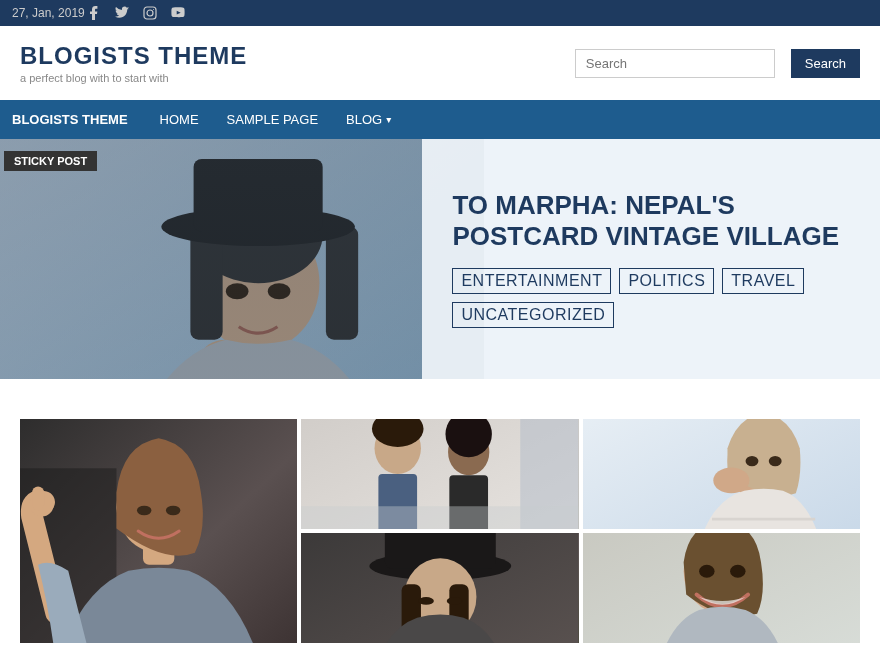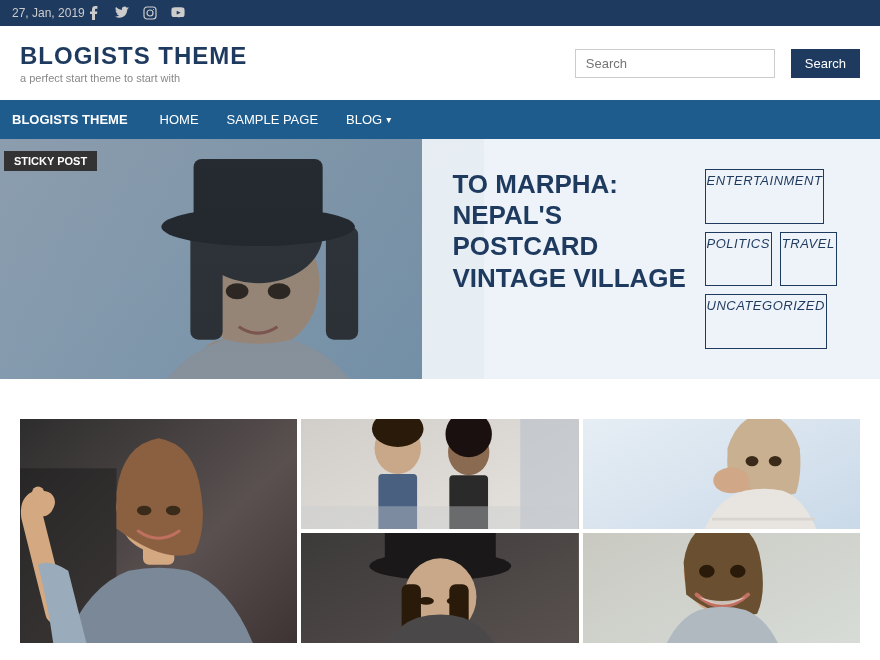--- a/index.html
+++ b/index.html
@@ -130,41 +130,40 @@
     }
 
     .hero-text-area {
       position: absolute;
       right: 0;
       top: 0;
       width: 52%;
       height: 100%;
       background: rgba(240, 245, 250, 0.92);
       display: flex;
-      flex-direction: row;
+      flex-direction: column;
       justify-content: center;
       padding: 30px 30px;
     }
     .hero-title {
       font-size: 26px;
       font-weight: 900;
       color: #1e3a5f;
       text-transform: uppercase;
       line-height: 1.2;
       margin-bottom: 16px;
     }
     .hero-tags { display: flex; gap: 8px; flex-wrap: wrap; }
     .hero-tag {
       border: 1px solid #1e3a5f;
       color: #1e3a5f;
-      font-size: 13px;
-      padding: 3px 1px;
+      font-size: 16px;
+      padding: 3px 8px;
       text-transform: uppercase;
       letter-spacing: 0.5px;
-      font-style: italic;
     }
 
     
     .photo-grid {
       display: grid;
       grid-template-columns: 1fr 1fr 1fr;
       grid-template-rows: 110px 110px;
       gap: 4px;
       margin-top: 20px;
       padding: 0;
@@ -212,21 +211,21 @@
       <svg width="14" height="14" viewBox="0 0 14 14" fill="#ccc">
           <path d="M13.5 3.5s-.1-1-.6-1.4c-.6-.6-1.2-.6-1.5-.7C9.5 1.3 7 1.3 7 1.3s-2.5 0-4.4.1c-.3.1-1 .1-1.5.7C.6 2.5.5 3.5.5 3.5S.4 4.7.4 5.8v1c0 1.2.1 2.3.1 2.3s.1 1 .6 1.4c.6.6 1.3.6 1.6.6C3.8 11.2 7 11.2 7 11.2s2.5 0 4.4-.2c.3 0 1-.1 1.5-.6.5-.5.6-1.4.6-1.4s.1-1.2.1-2.3v-1C13.6 4.7 13.5 3.5 13.5 3.5zM5.7 8.5V4.8l4 1.9-4 1.8z"></path>
         </svg>
     </span>
   </div>
 </div>
 
 <div class="site-header">
   <div>
     <div class="site-title">BLOGISTS THEME</div>
-    <div class="site-tagline">a perfect start theme to start with</div>
+    <div class="site-tagline">a perfect blog with to start with</div>
   </div>
   <div class="search-area">
     <input class="search-input" type="text" placeholder="Search" style="">
     <button class="search-button">Search</button>
   </div>
 </div>
 
 <nav class="nav-bar">
   <div class="nav-logo">BLOGISTS THEME</div>
   <div class="nav-item">

